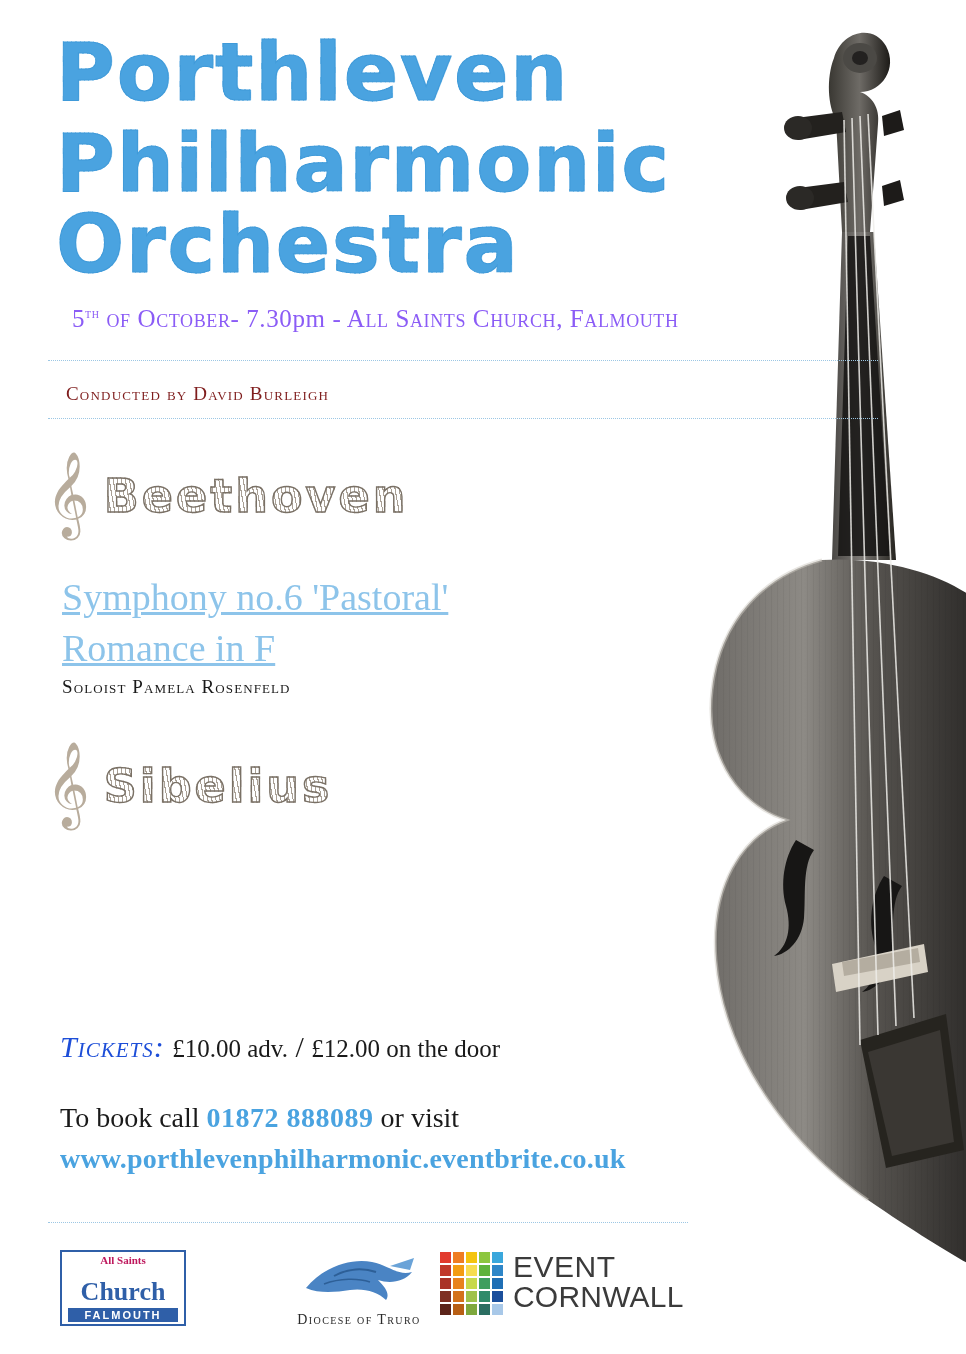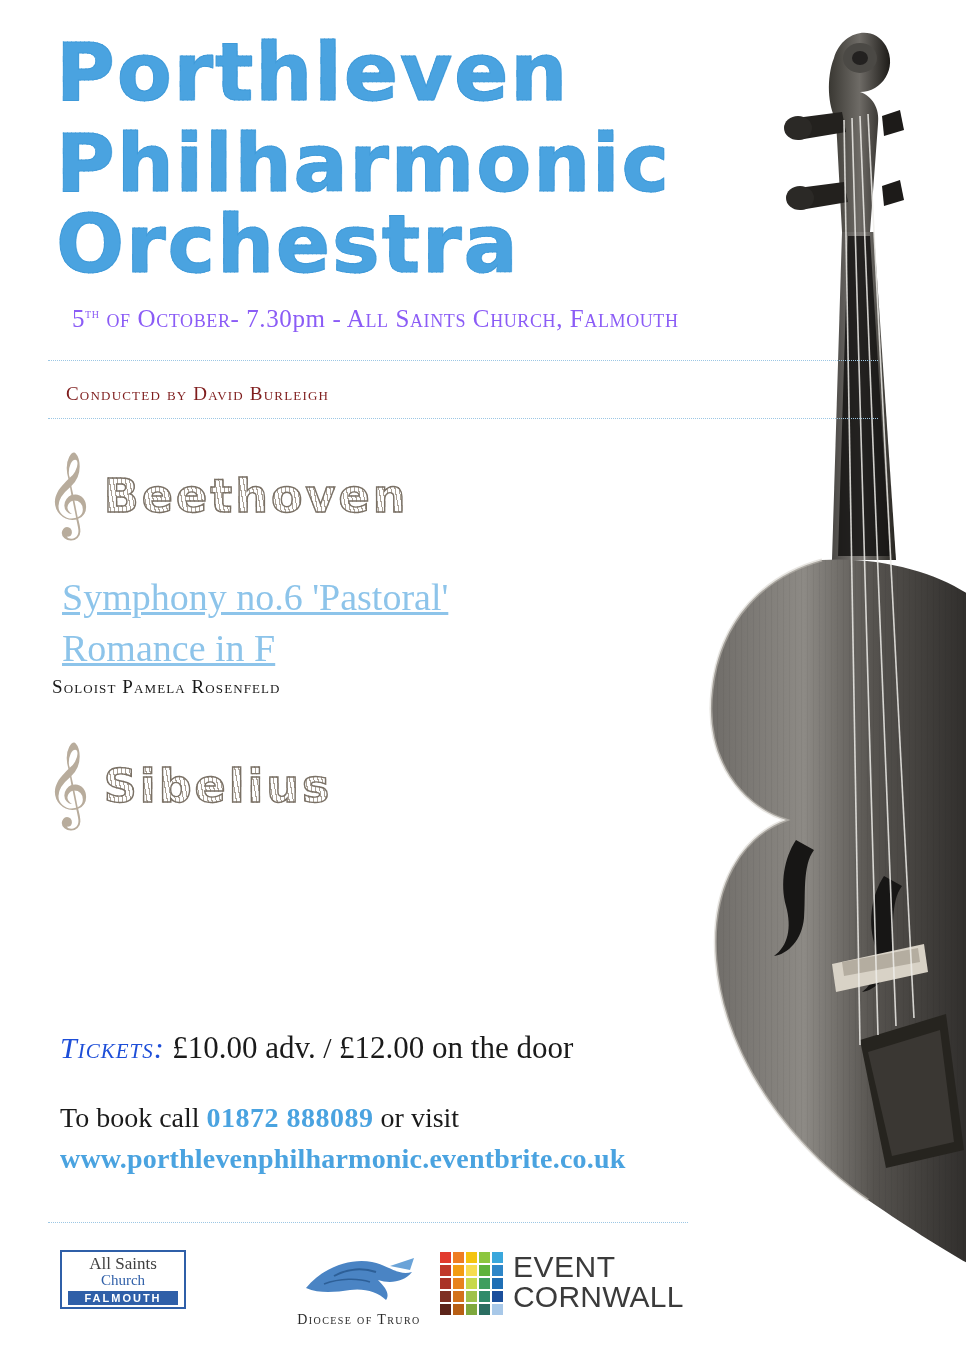--- a/index.html
+++ b/index.html
@@ -144,21 +144,21 @@
     position: absolute;
     color: #8dc4ea;
     font-size: 38px;
     line-height: 1.33;
     text-decoration: underline;
   }
   .works.w1 { left: 62px; top: 572px; }
   .works.w2 { left: 62px; top: 862px; }
   .soloist {
     position: absolute;
-    left: 52px;
+    left: 62px;
     top: 676px;
     font-size: 19px;
     font-variant: small-caps;
     letter-spacing: 1.1px;
     color: #1a1a1a;
   }
 
   
   .tickets {
     position: absolute;
@@ -167,21 +167,21 @@
     font-size: 30px;
     color: #1a1a1a;
     white-space: nowrap;
   }
   .tickets .lbl {
     color: #1d4ed8;
     font-variant: small-caps;
     letter-spacing: 1px;
     font-style: italic;
   }
-  .tickets .price { font-size: 31px; text-align: right; }
+  .tickets .price { font-size: 25px; text-align: right; }
 
   .booking {
     position: absolute;
     left: 60px;
     top: 1098px;
     font-size: 28px;
     color: #1a1a1a;
     line-height: 1.45;
     white-space: nowrap;
   }
@@ -199,31 +199,32 @@
   .logo { position: absolute; }
 
   .logo-allsaints { left: 6px; top: 2px; width: 126px; text-align: center; }
   .logo-allsaints .badge {
     border: 2px solid #2f5fa8;
     padding: 3px 6px 2px 6px;
     background: #fff;
   }
   .logo-allsaints .l1 {
     font-family: "Liberation Serif", serif;
-    font-size: 17px;
-    color: #404040;
-    font-weight: normal;
+    font-size: 11px;
+    color: #be185d;
+    font-weight: bold;
     line-height: 1.05;
   }
   .logo-allsaints .l2 {
     font-family: "Liberation Serif", serif;
-    font-size: 15px;
+    font-size: 26px;
     color: #2f5fa8;
-    font-weight: normal;
+    font-weight: bold;
     line-height: 1.0;
+    margin-top: 12px;
   }
   .logo-allsaints .l3 {
     background: #2f5fa8;
     color: #fff;
     font-family: "Liberation Sans", sans-serif;
     font-size: 11px;
     letter-spacing: 2px;
     font-weight: bold;
     margin-top: 3px;
     padding: 1px 0;

